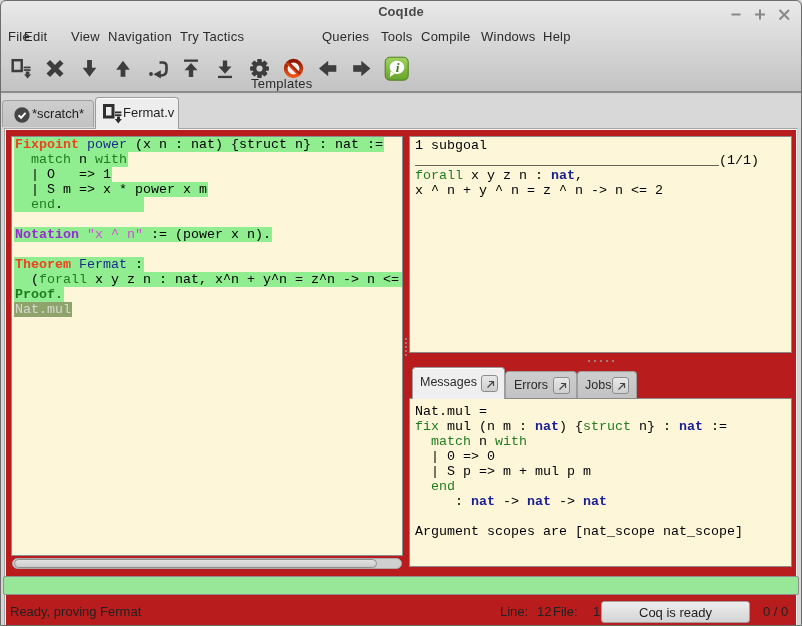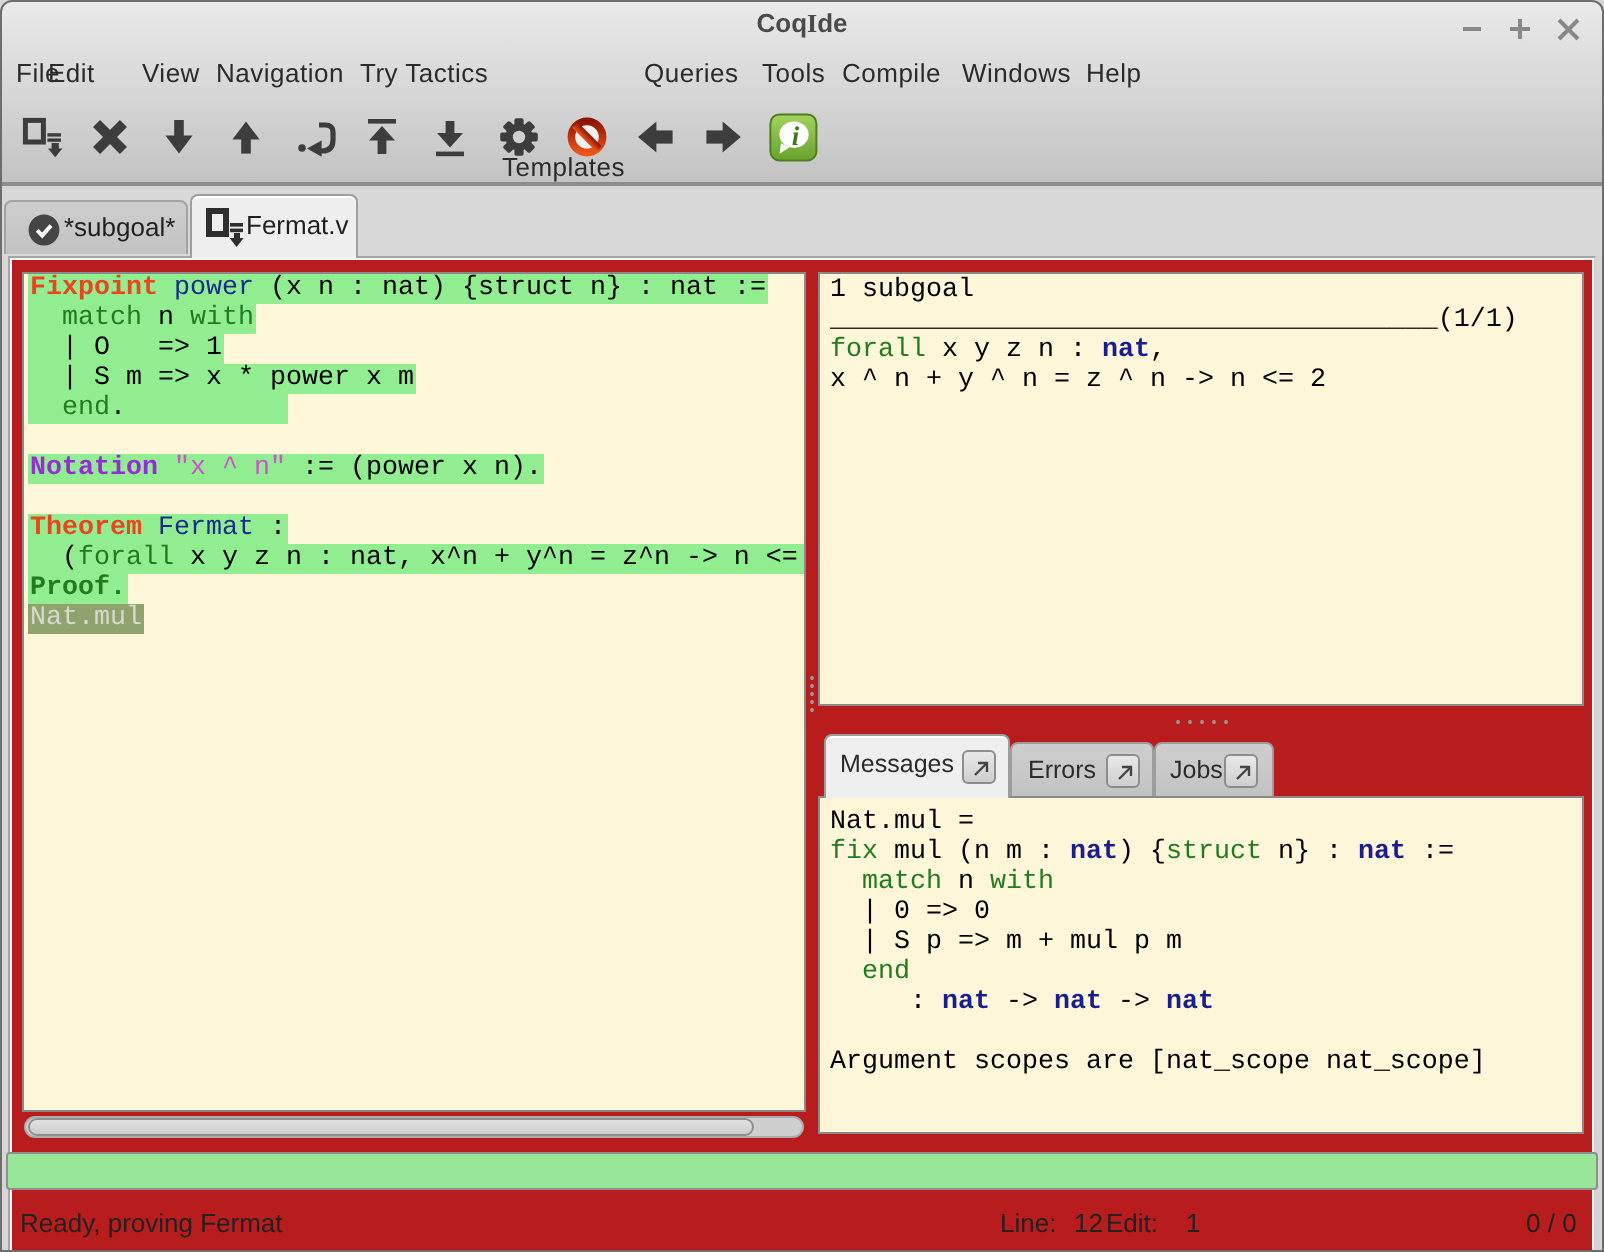--- a/index.html
+++ b/index.html
@@ -184,21 +184,21 @@
         <text x="397.7" y="23.3" font-family="'Liberation Serif',serif" font-style="italic" font-weight="bold" font-size="13.5px" fill="#41771c" text-anchor="middle">i</text>
       </g>
     </g>
   </svg>
 
   <div id="tab1" class="tab">
     <svg style="position:absolute;left:11px;top:6px;" width="16" height="16">
       <circle cx="8" cy="8" r="7.7" fill="#454545"></circle>
       <path d="M4.6 8.2 l2.5 2.6 4.4-5" stroke="#ffffff" stroke-width="2" fill="none"></path>
     </svg>
-    <span style="position:absolute;left:29px;top:5px;">*subgoal*</span>
+    <span style="position:absolute;left:29px;top:5px;">*scratch*</span>
   </div>
   <div id="tab2" class="tab">
     <svg style="position:absolute;left:5px;top:5px;" width="28" height="26">
       <rect x="3.5" y="2.5" width="8.5" height="11.5" fill="none" stroke="#2e2e2e" stroke-width="3"></rect>
       <rect x="14" y="8.5" width="6.5" height="1.8" fill="#2e2e2e"></rect>
       <rect x="14" y="11.3" width="6.5" height="1.8" fill="#2e2e2e"></rect>
       <rect x="16" y="13.5" width="3" height="3" fill="#2e2e2e"></rect>
       <polygon points="13.8,16 20.8,16 17.3,20.5" fill="#2e2e2e"></polygon>
     </svg>
     <span style="position:absolute;left:27px;top:7px;">Fermat.v</span>
@@ -248,17 +248,18 @@
     <div class="vdots" style="left:601px;top:231px;"></div>
     <div class="vdots" style="left:607px;top:231px;"></div>
   </div>
 
   <div id="progress" class="abs"></div>
 
   <div id="status" class="abs">
     <span class="abs" style="left:10px;top:9px;">Ready, proving Fermat</span>
     <span class="abs" style="left:500px;top:9px;">Line:</span>
     <span class="abs" style="left:537px;top:9px;">12</span>
-    <span class="abs" style="left:553px;top:9px;">Edit:</span>
+    <span class="abs" style="left:553px;top:9px;">File:</span>
     <span class="abs" style="left:593px;top:9px;">1</span>
+    <div id="coqready">Coq is ready</div>
     <span class="abs" style="left:763px;top:9px;">0 / 0</span>
   </div>
 </div>
 
 </body></html>

